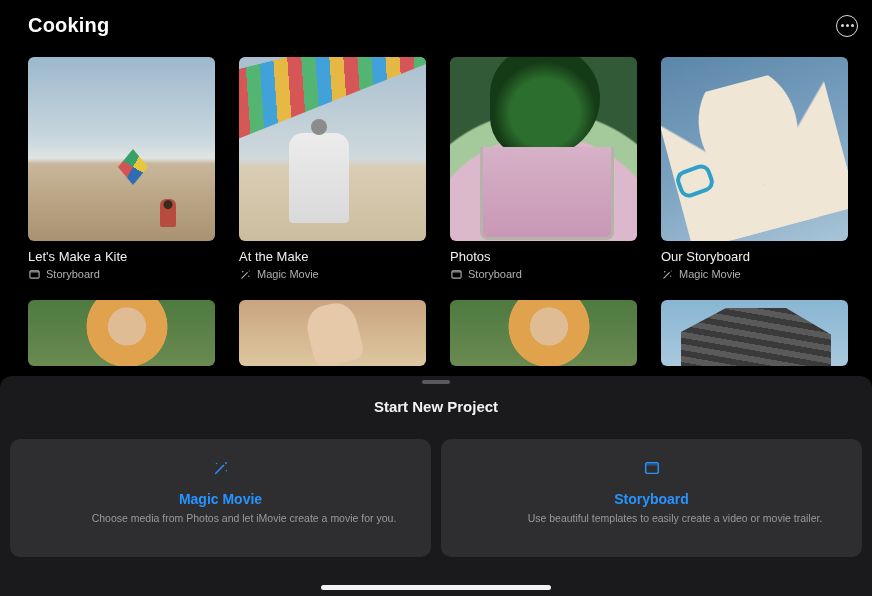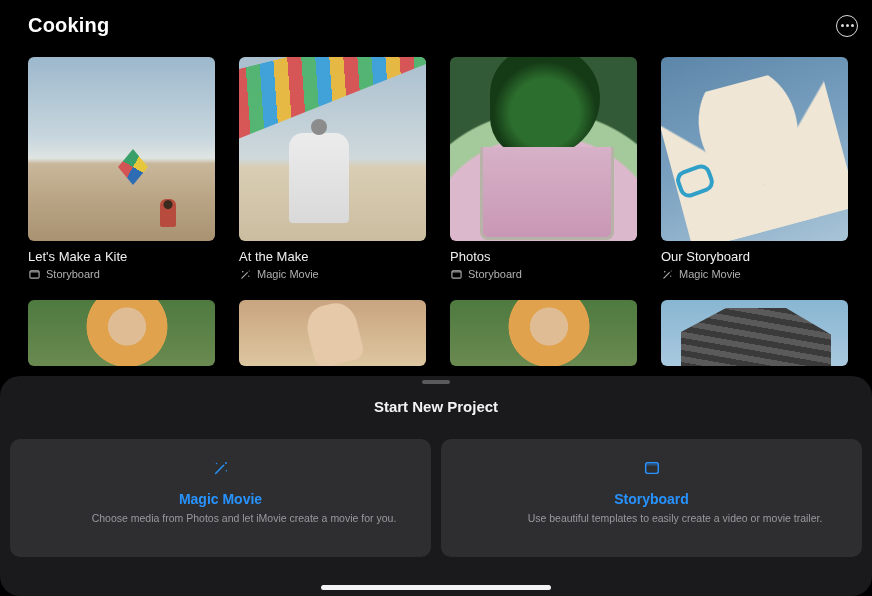--- a/index.html
+++ b/index.html
@@ -172,21 +172,20 @@
 
   
   .sheet {
     position: absolute;
     left: 0; right: 0; bottom: 0;
     height: 220px;
     background: rgba(28,28,30,0.94);
     backdrop-filter: blur(12px);
     border-top-left-radius: 12px;
     border-top-right-radius: 12px;
-    border-radius: 20px;
   }
   .grabber {
     width: 28px; height: 4px;
     background: #5a5a5d;
     border-radius: 3px;
     margin: 4px auto 0 auto;
   }
   .sheet-title {
     text-align: center;
     font-size: 15px;

